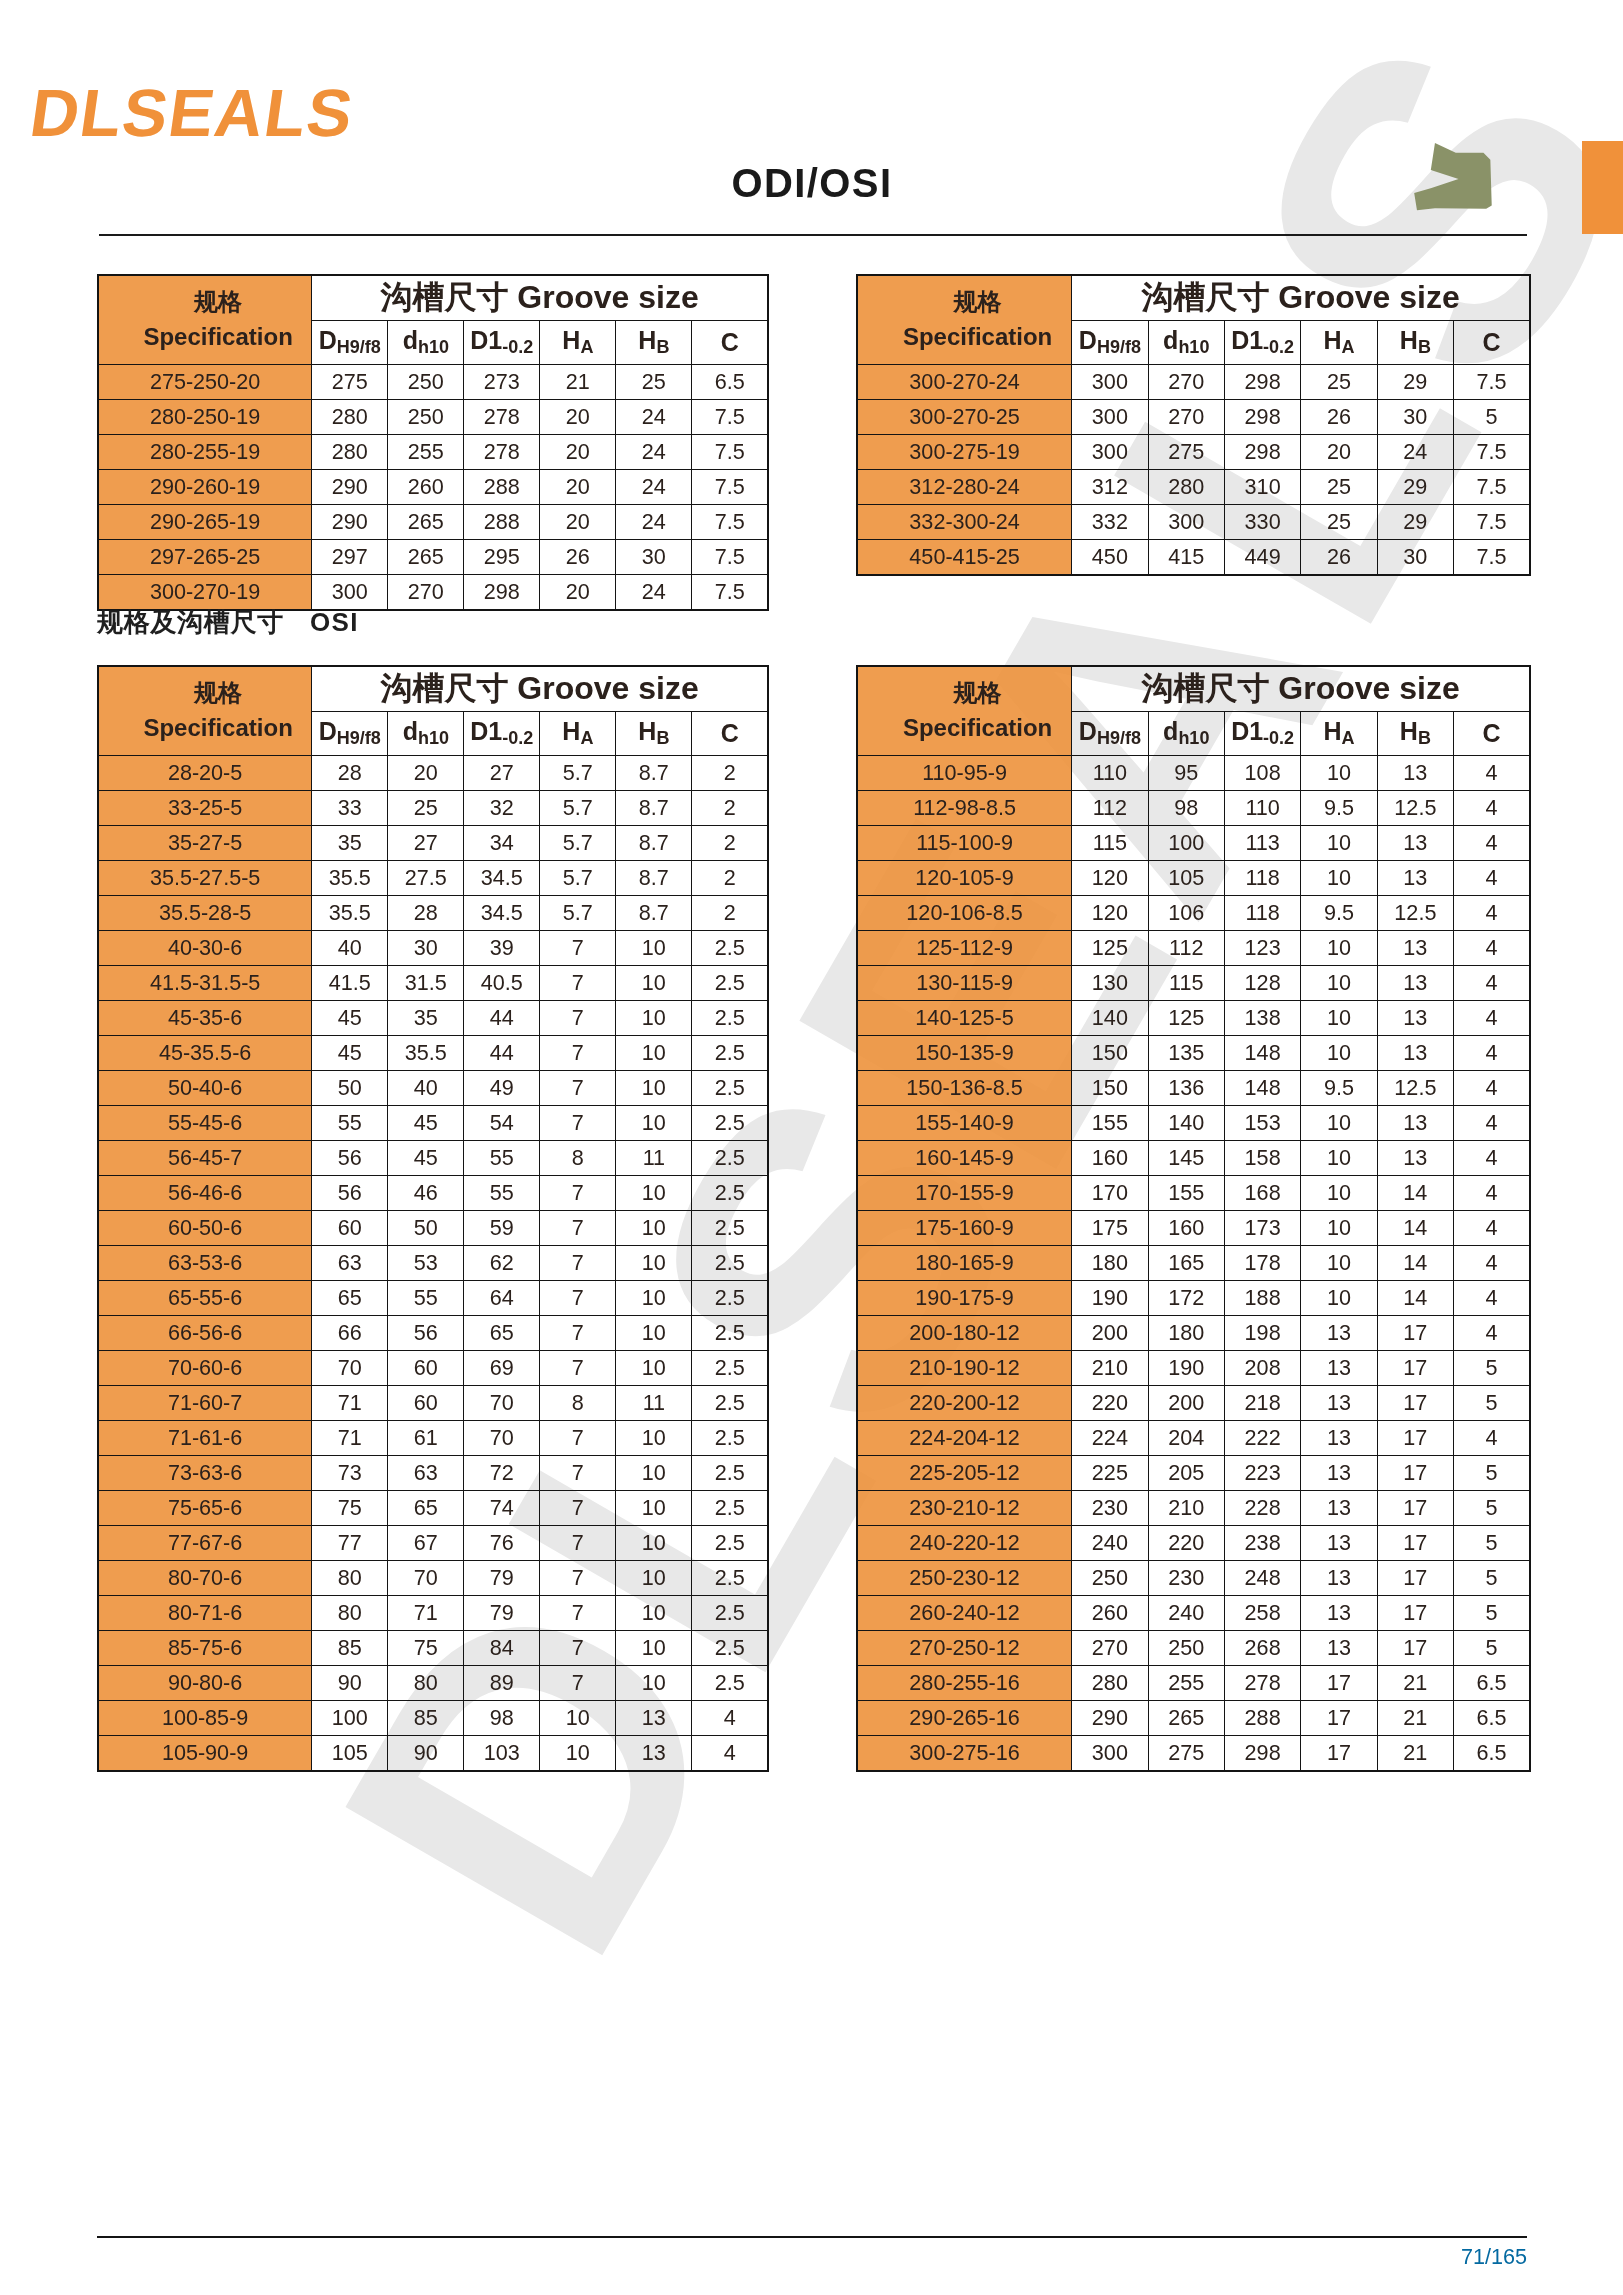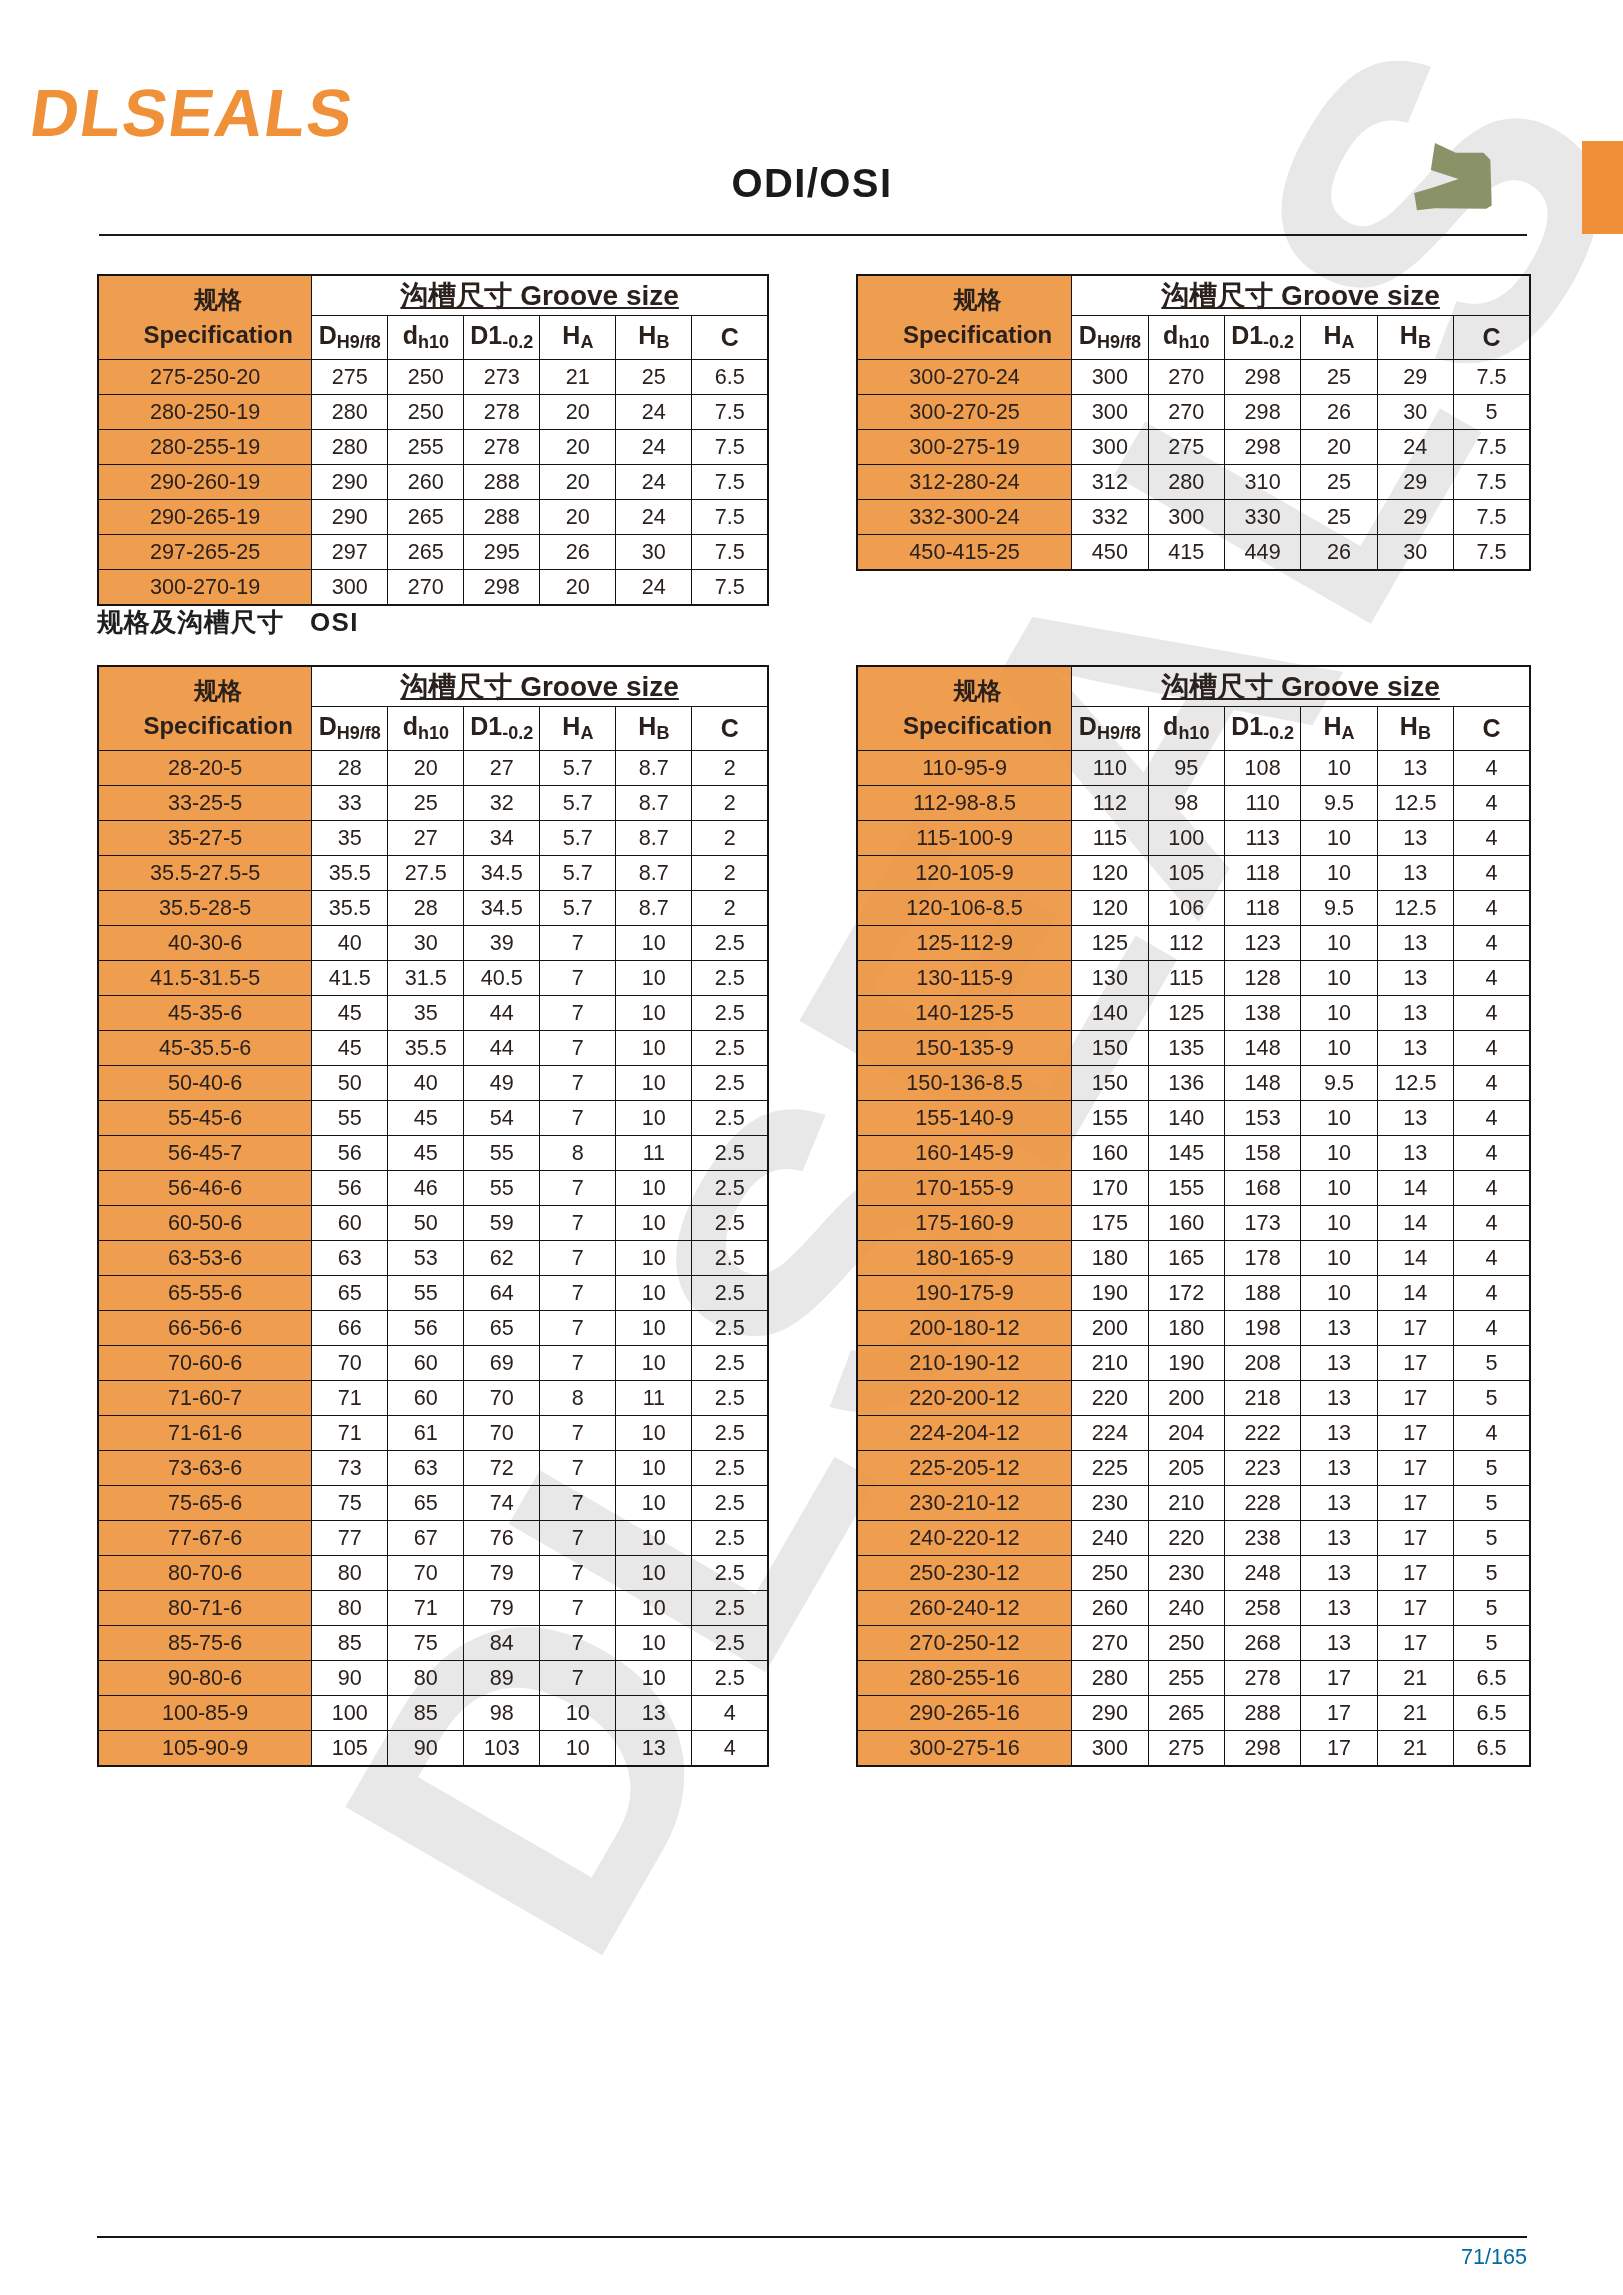--- a/index.html
+++ b/index.html
@@ -60,21 +60,21 @@
   col.c-val{width:11.35%;}
   th,td{
     border:1.4px solid #141414;
     text-align:center;vertical-align:middle;
     padding:0;color:#2b211c;
   }
   th.spec-h{
     background:rgba(237,143,55,0.88);
     font-size:24px;font-weight:600;line-height:1.45;padding-left:26px;
   }
-  th.groove-h{height:39px;font-size:28px;font-weight:600;background:transparent;text-decoration:underline;}
+  th.groove-h{height:39px;font-size:32px;font-weight:600;background:transparent;}
   th.col-h{height:43px;font-size:25px;font-weight:600;background:transparent;}
   th.col-h .cs{font-size:18px;font-weight:600;vertical-align:-4.2px;margin-left:0;}
   td{height:34px;font-size:21.6px;}
   td.spec{background:rgba(237,143,55,0.88);}
   td.val{background:transparent;}
   
   .footer-rule{
     position:absolute;left:97px;top:2236px;width:1430px;height:2.1px;
     background:#141414;
   }

